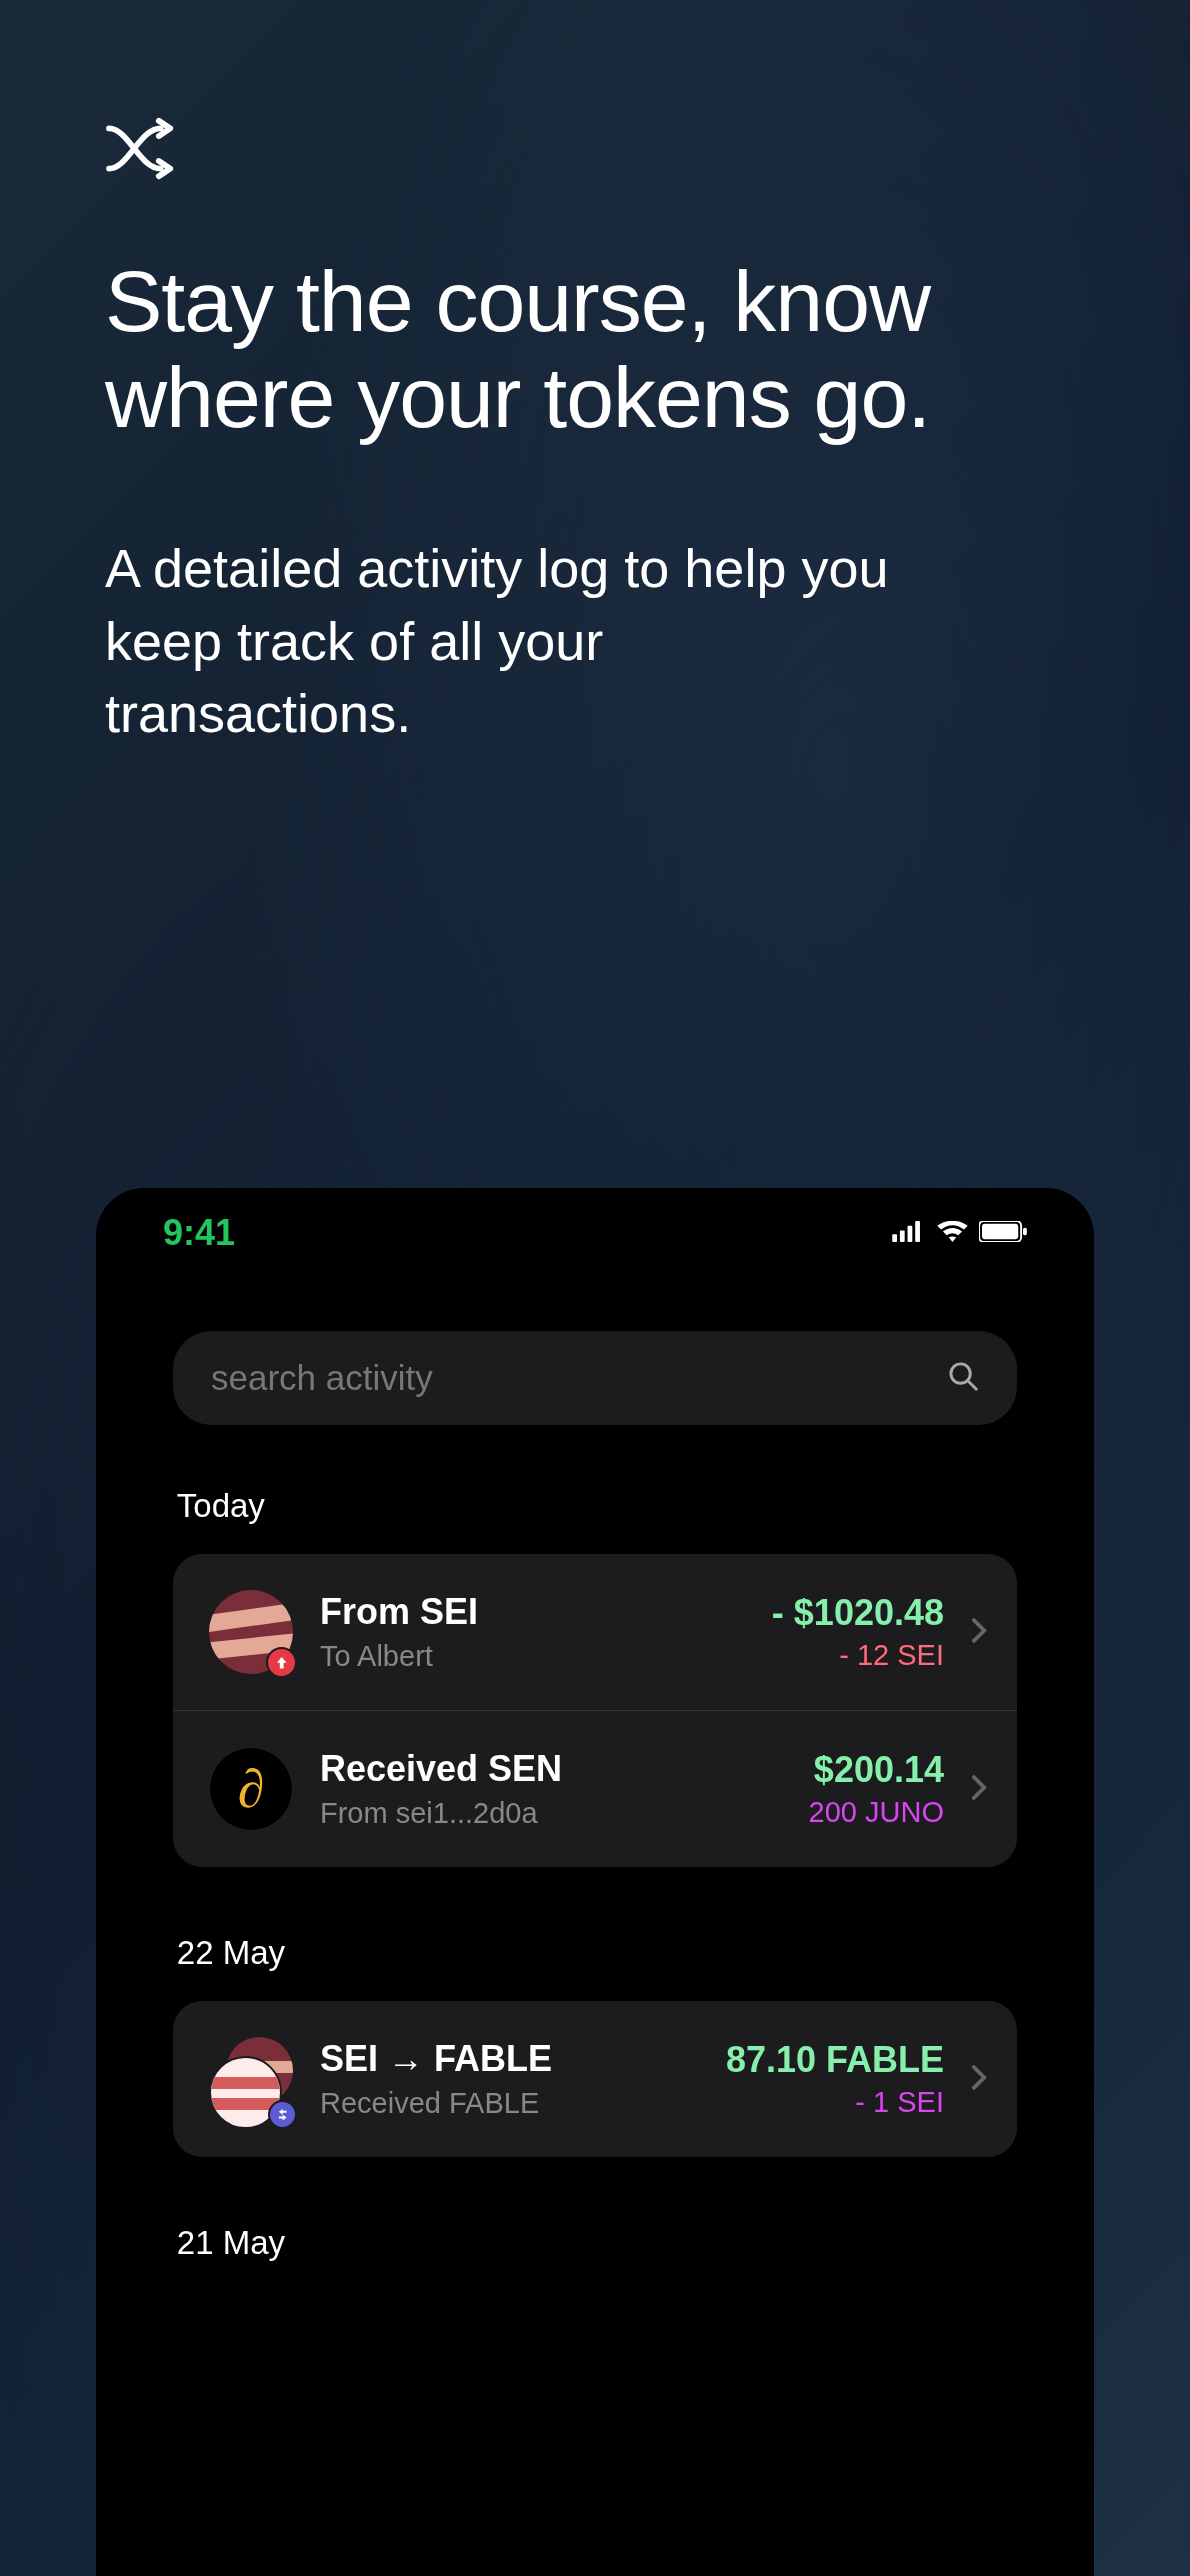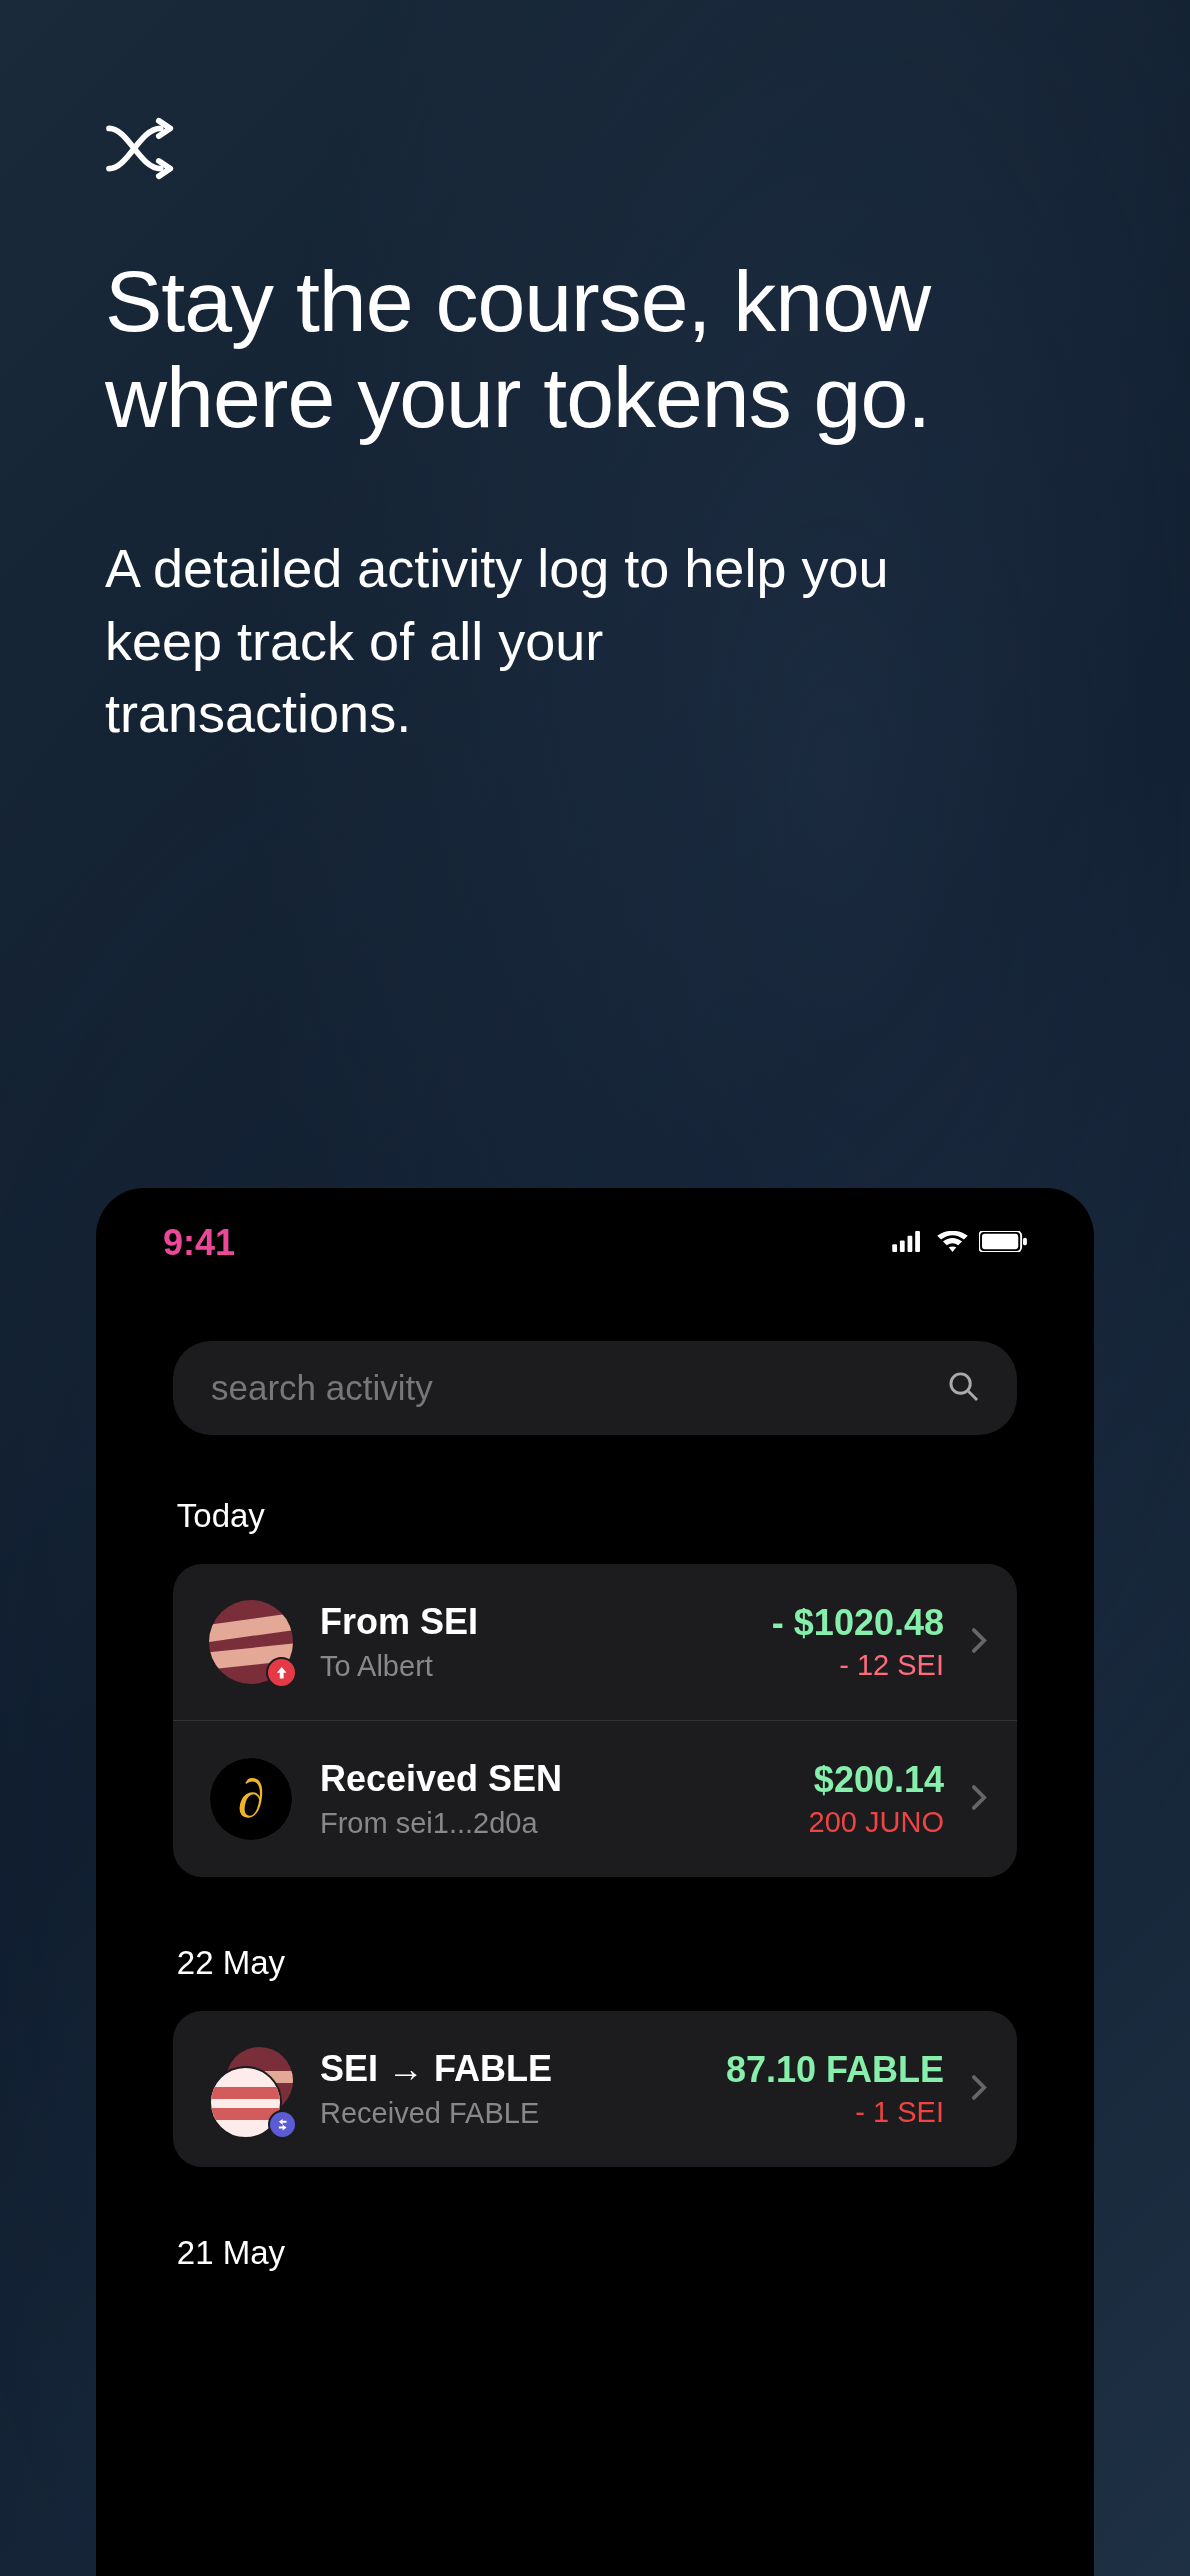--- a/index.html
+++ b/index.html
@@ -49,22 +49,22 @@
       top: 1188px;
       bottom: 0;
       background: #000;
       border-radius: 48px 48px 0 0;
       overflow: hidden;
     }
     .statusbar {
       display: flex;
       justify-content: space-between;
       align-items: center;
-      padding: 34px 67px 24px 67px;
-      color: #ec4899;
+      padding: 24px 67px 24px 67px;
+      color: #22c55e;
     }
     .statusbar-time { font-size: 36px; font-weight: 600; }
     .statusbar-icons { display: flex; align-items: center; gap: 11.5px; }
     .statusbar-icons svg { fill: #fff; }
     .app-header {
       display: flex;
       align-items: center;
       padding: 34px 77px 48px 77px;
       border-bottom: 1px solid #222;
     }
@@ -193,21 +193,21 @@
       display:flex; align-items:center; justify-content:center;
     }
     .swap-badge svg { width:13.4px; height:13.4px; fill:#fff; }
     .row-main { flex: 1; min-width: 0; }
     .row-title { color: #fff; font-size: 36px; font-weight: 600; margin-bottom: 7.7px; }
     .row-sub { color: #888; font-size: 29px; }
     .row-amounts { text-align: right; }
     .amt-primary { color: #86efac; font-size: 36px; font-weight: 600; margin-bottom: 5.8px; }
     .amt-secondary { font-size: 29px; font-weight: 500; }
     .amt-red { color: #ff6b7a; }
-    .amt-green { color: #ef4444; }
+    .amt-green { color: #d946ef; }
     .chev { color: #666; flex-shrink: 0; }
     .chev svg { width: 17px; height: 27px; }
   </style>
 </head>
 <body>
 
 <div class="texture"></div>
 
 <div class="header-section">
   <div class="shuffle-icon">

